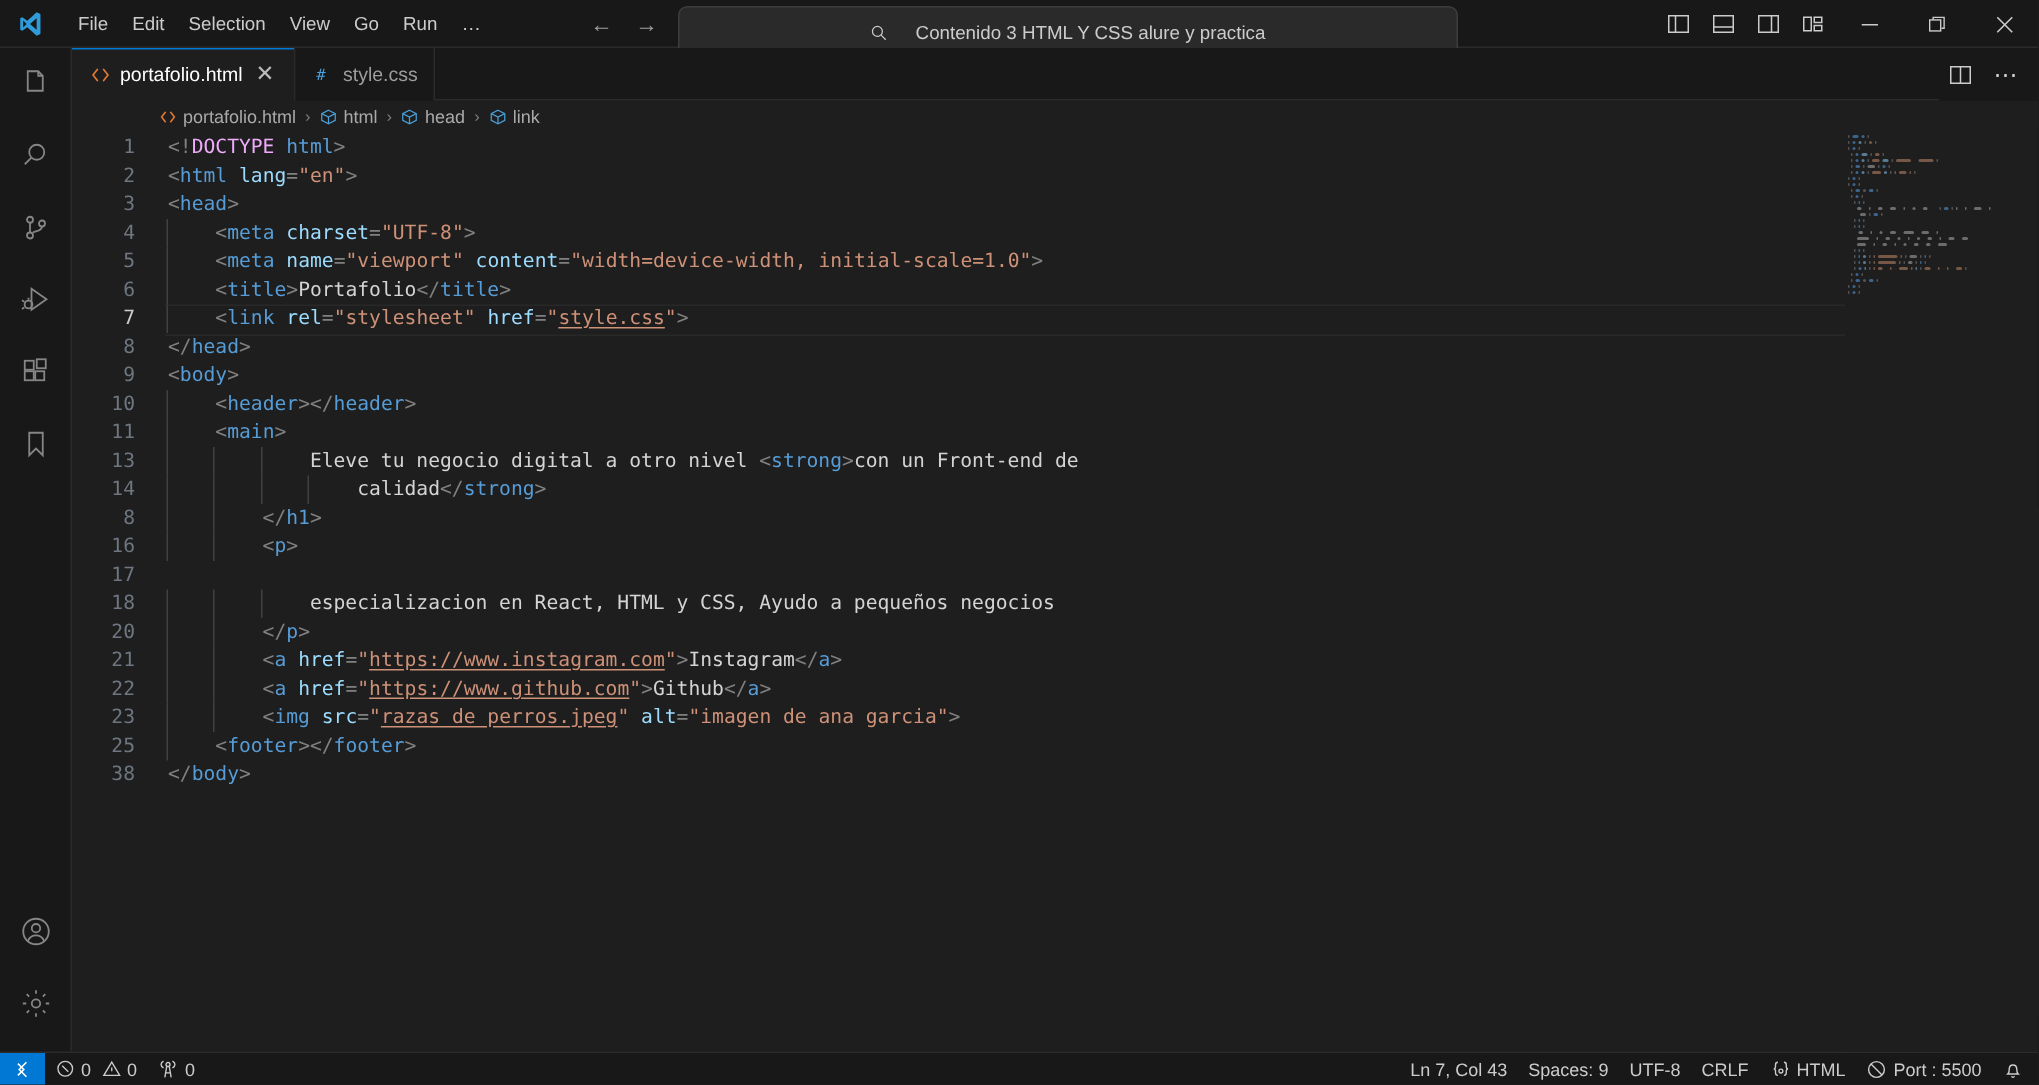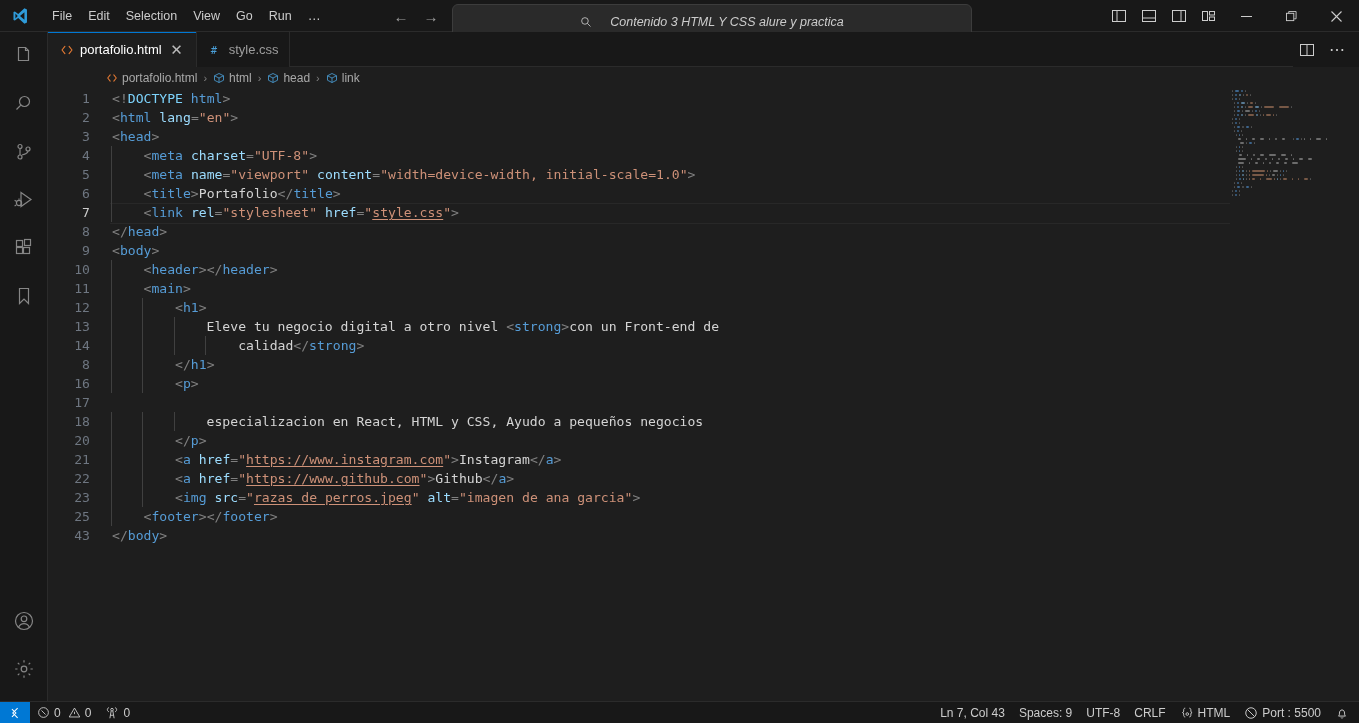--- a/index.html
+++ b/index.html
@@ -22,21 +22,21 @@
     line-height: 22px; border-radius: 4px; cursor: default; white-space: nowrap;
   }
   .menu-dots { color:#cccccc; font-size:13px; padding:0 8px; letter-spacing:1px;}
 
   .nav-arrows { position:absolute; left: 392px; top:0; height:32px; display:flex; align-items:center; gap: 12px;}
   .nav-arrow { color:#a0a0a0; font-size: 15px; width:18px; text-align:center; cursor:default;}
 
   .cmd-center {
     position:absolute; left: 452px; top: 4px; width: 520px; height: 36px;
     background: #2a2a2a; border: 1px solid #3c3c3c; border-radius: 6px;
-    display:flex; align-items:center; justify-content:center; gap:18px;font-style:italic;
+    display:flex; align-items:center; justify-content:center; gap:18px;
   }
   .cmd-text { color: #cccccc; font-size: 12.5px; white-space:nowrap; }
 
   .win-right { position:absolute; right:0; top:0; height:32px; display:flex; align-items:center; }
   .layout-btn { width:30px; height:32px; display:flex; align-items:center; justify-content:center; }
   .win-ctrl { width:45px; height:32px; display:flex; align-items:center; justify-content:center; color:#cccccc;}
 
   
   .bodyrow { display:flex; flex: 1 1 auto; min-height:0; }
 
@@ -99,21 +99,21 @@
 
   
   .ig { position:absolute; top:0; width:1px; height:19px; background:#404040; }
 
   
   .t-punc   { color:#808080; }
   .t-tag    { color:#569cd6; }
   .t-attr   { color:#9cdcfe; }
   .t-str    { color:#ce9178; }
   .t-plain  { color:#d4d4d4; }
-  .t-doctype{ color:#7dd3fc; }
+  .t-doctype{ color:#f0abfc; }
   .t-link   { color:#ce9178; text-decoration:underline; text-underline-offset:2px; }
   .minimap-abs {
     position:absolute; right:14px; top:0; width:115px; height:100%;
     background:#1e1e1e; overflow:hidden;
   }
   .mm-line { height:4px; display:flex; align-items:center; gap:2px; padding-left:2px; }
   .mm-blk { height:2px; border-radius:1px; opacity:.72; }
 
   
   .overview { position:absolute; right:0; top:0; width:14px; height:100%; background:#1e1e1e; }
@@ -358,33 +358,32 @@
               <div class="cl"><div class="lnum">2</div><div class="ctext"><span class="t-punc">&lt;</span><span class="t-tag">html</span><span class="t-plain"> </span><span class="t-attr">lang</span><span class="t-punc">=</span><span class="t-str">"en"</span><span class="t-punc">&gt;</span></div></div>
               <div class="cl"><div class="lnum">3</div><div class="ctext"><span class="t-punc">&lt;</span><span class="t-tag">head</span><span class="t-punc">&gt;</span></div></div>
               <div class="cl"><div class="lnum">4</div><div class="ctext"><span class="ig" style="left: 1px;"></span><span class="t-plain">    </span><span class="t-punc">&lt;</span><span class="t-tag">meta</span><span class="t-plain"> </span><span class="t-attr">charset</span><span class="t-punc">=</span><span class="t-str">"UTF-8"</span><span class="t-punc">&gt;</span></div></div>
               <div class="cl"><div class="lnum">5</div><div class="ctext"><span class="ig" style="left: 1px;"></span><span class="t-plain">    </span><span class="t-punc">&lt;</span><span class="t-tag">meta</span><span class="t-plain"> </span><span class="t-attr">name</span><span class="t-punc">=</span><span class="t-str">"viewport"</span><span class="t-plain"> </span><span class="t-attr">content</span><span class="t-punc">=</span><span class="t-str">"width=device-width, initial-scale=1.0"</span><span class="t-punc">&gt;</span></div></div>
               <div class="cl"><div class="lnum">6</div><div class="ctext"><span class="ig" style="left: 1px;"></span><span class="t-plain">    </span><span class="t-punc">&lt;</span><span class="t-tag">title</span><span class="t-punc">&gt;</span><span class="t-plain">Portafolio</span><span class="t-punc">&lt;/</span><span class="t-tag">title</span><span class="t-punc">&gt;</span></div></div>
               <div class="cl current"><div class="lnum">7</div><div class="ctext"><span class="ig" style="left: 1px;"></span><span class="t-plain">    </span><span class="t-punc">&lt;</span><span class="t-tag">link</span><span class="t-plain"> </span><span class="t-attr">rel</span><span class="t-punc">=</span><span class="t-str">"stylesheet"</span><span class="t-plain"> </span><span class="t-attr">href</span><span class="t-punc">=</span><span class="t-str">"</span><span class="t-link">style.css</span><span class="t-str">"</span><span class="t-punc">&gt;</span></div></div>
               <div class="cl"><div class="lnum">8</div><div class="ctext"><span class="t-punc">&lt;/</span><span class="t-tag">head</span><span class="t-punc">&gt;</span></div></div>
               <div class="cl"><div class="lnum">9</div><div class="ctext"><span class="t-punc">&lt;</span><span class="t-tag">body</span><span class="t-punc">&gt;</span></div></div>
               <div class="cl"><div class="lnum">10</div><div class="ctext"><span class="ig" style="left: 1px;"></span><span class="t-plain">    </span><span class="t-punc">&lt;</span><span class="t-tag">header</span><span class="t-punc">&gt;&lt;/</span><span class="t-tag">header</span><span class="t-punc">&gt;</span></div></div>
               <div class="cl"><div class="lnum">11</div><div class="ctext"><span class="ig" style="left: 1px;"></span><span class="t-plain">    </span><span class="t-punc">&lt;</span><span class="t-tag">main</span><span class="t-punc">&gt;</span></div></div>
-              <div class="cl"><div class="lnum">12</div><div class="ctext"><span class="ig" style="left: 1px;"></span><span class="ig" style="left: 32.28px;"></span><span class="t-plain">        </span><span class="t-punc">&lt;</span><span class="t-tag">h1</span><span class="t-punc">&gt;</span></div></div>
               <div class="cl"><div class="lnum">13</div><div class="ctext"><span class="ig" style="left: 1px;"></span><span class="ig" style="left: 32.28px;"></span><span class="ig" style="left: 63.56px;"></span><span class="t-plain">            Eleve tu negocio digital a otro nivel </span><span class="t-punc">&lt;</span><span class="t-tag">strong</span><span class="t-punc">&gt;</span><span class="t-plain">con un Front-end de</span></div></div>
               <div class="cl"><div class="lnum">14</div><div class="ctext"><span class="ig" style="left: 1px;"></span><span class="ig" style="left: 32.28px;"></span><span class="ig" style="left: 63.56px;"></span><span class="ig" style="left: 94.84px;"></span><span class="t-plain">                calidad</span><span class="t-punc">&lt;/</span><span class="t-tag">strong</span><span class="t-punc">&gt;</span></div></div>
               <div class="cl"><div class="lnum">8</div><div class="ctext"><span class="ig" style="left: 1px;"></span><span class="ig" style="left: 32.28px;"></span><span class="t-plain">        </span><span class="t-punc">&lt;/</span><span class="t-tag">h1</span><span class="t-punc">&gt;</span></div></div>
               <div class="cl"><div class="lnum">16</div><div class="ctext"><span class="ig" style="left: 1px;"></span><span class="ig" style="left: 32.28px;"></span><span class="t-plain">        </span><span class="t-punc">&lt;</span><span class="t-tag">p</span><span class="t-punc">&gt;</span></div></div>
               <div class="cl"><div class="lnum">17</div></div>
               <div class="cl"><div class="lnum">18</div><div class="ctext"><span class="ig" style="left: 1px;"></span><span class="ig" style="left: 32.28px;"></span><span class="ig" style="left: 63.56px;"></span><span class="t-plain">            especializacion en React, HTML y CSS, Ayudo a pequeños negocios</span></div></div>
               <div class="cl"><div class="lnum">20</div><div class="ctext"><span class="ig" style="left: 1px;"></span><span class="ig" style="left: 32.28px;"></span><span class="t-plain">        </span><span class="t-punc">&lt;/</span><span class="t-tag">p</span><span class="t-punc">&gt;</span></div></div>
               <div class="cl"><div class="lnum">21</div><div class="ctext"><span class="ig" style="left: 1px;"></span><span class="ig" style="left: 32.28px;"></span><span class="t-plain">        </span><span class="t-punc">&lt;</span><span class="t-tag">a</span><span class="t-plain"> </span><span class="t-attr">href</span><span class="t-punc">=</span><span class="t-str">"</span><span class="t-link">https://www.instagram.com</span><span class="t-str">"</span><span class="t-punc">&gt;</span><span class="t-plain">Instagram</span><span class="t-punc">&lt;/</span><span class="t-tag">a</span><span class="t-punc">&gt;</span></div></div>
               <div class="cl"><div class="lnum">22</div><div class="ctext"><span class="ig" style="left: 1px;"></span><span class="ig" style="left: 32.28px;"></span><span class="t-plain">        </span><span class="t-punc">&lt;</span><span class="t-tag">a</span><span class="t-plain"> </span><span class="t-attr">href</span><span class="t-punc">=</span><span class="t-str">"</span><span class="t-link">https://www.github.com</span><span class="t-str">"</span><span class="t-punc">&gt;</span><span class="t-plain">Github</span><span class="t-punc">&lt;/</span><span class="t-tag">a</span><span class="t-punc">&gt;</span></div></div>
               <div class="cl"><div class="lnum">23</div><div class="ctext"><span class="ig" style="left: 1px;"></span><span class="ig" style="left: 32.28px;"></span><span class="t-plain">        </span><span class="t-punc">&lt;</span><span class="t-tag">img</span><span class="t-plain"> </span><span class="t-attr">src</span><span class="t-punc">=</span><span class="t-str">"</span><span class="t-link">razas de perros.jpeg</span><span class="t-str">"</span><span class="t-plain"> </span><span class="t-attr">alt</span><span class="t-punc">=</span><span class="t-str">"imagen de ana garcia"</span><span class="t-punc">&gt;</span></div></div>
               <div class="cl"><div class="lnum">25</div><div class="ctext"><span class="ig" style="left: 1px;"></span><span class="t-plain">    </span><span class="t-punc">&lt;</span><span class="t-tag">footer</span><span class="t-punc">&gt;&lt;/</span><span class="t-tag">footer</span><span class="t-punc">&gt;</span></div></div>
-              <div class="cl"><div class="lnum">43</div><div class="ctext"><span class="t-punc">&lt;/</span><span class="t-tag">body</span><span class="t-punc">&gt;</span></div></div>
+              <div class="cl"><div class="lnum">38</div><div class="ctext"><span class="t-punc">&lt;/</span><span class="t-tag">body</span><span class="t-punc">&gt;</span></div></div>
             </div>
         </div>
         <div class="minimap-abs" id="minimap">
             <div class="mm-line" style="padding-left: 2px;">
               <span class="mm-blk" style="width: 1.04px; background: rgb(106, 106, 106);"></span>
               <span class="mm-blk" style="width: 3.64px; background: rgb(74, 127, 181);"></span>
               <span class="mm-blk" style="width: 2.08px; background: rgb(74, 127, 181);"></span>
               <span class="mm-blk" style="width: 1px; background: rgb(106, 106, 106);"></span>
             </div>
             <div class="mm-line" style="padding-left: 2px;">

